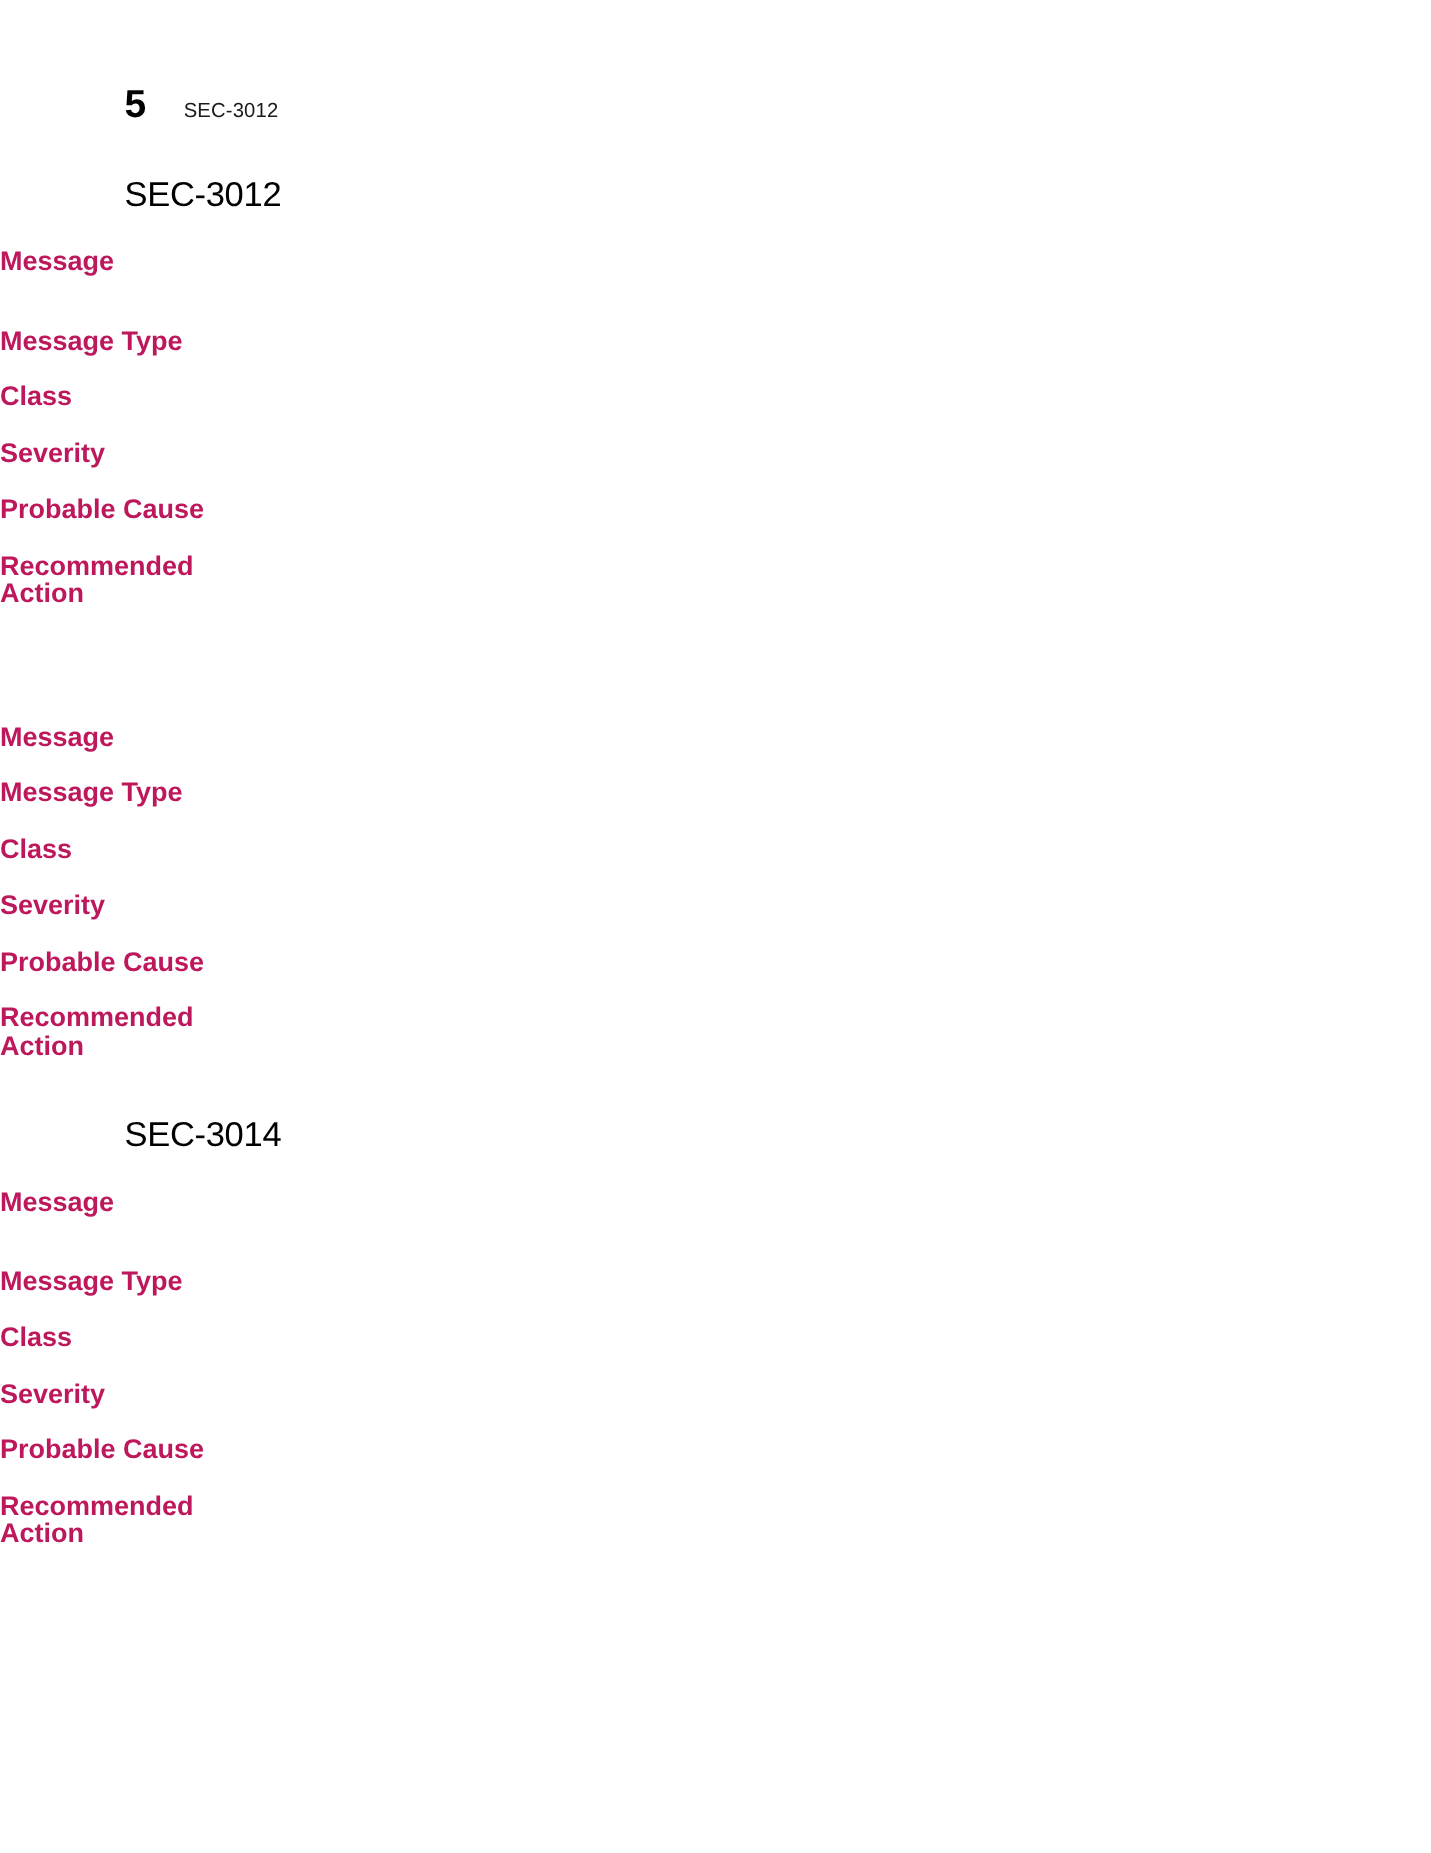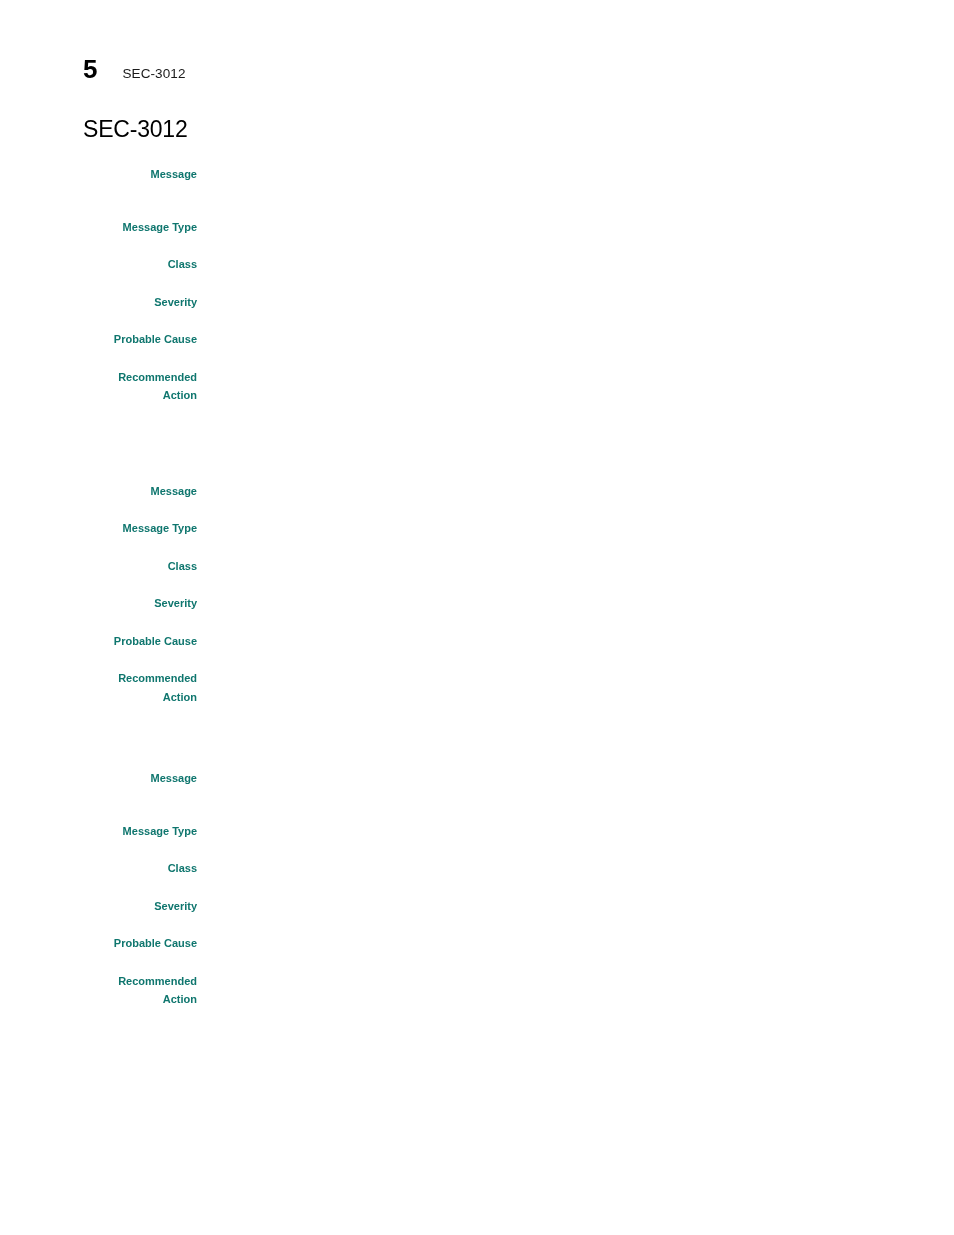--- a/index.html
+++ b/index.html
@@ -73,25 +73,24 @@
   }
 
   
   .field-row {
     display: flex;
     align-items: flex-start;
   }
   .field-label {
     width: 197px;
     flex: 0 0 197px;
-    text-align: right;
-    font-size: 11px;
+    font-size: 18px;
     font-weight: bold;
     line-height: 18.5px;
-    color: #0f766e;
+    color: #be185d;
     white-space: pre-line;
     letter-spacing: 0px;
   }
   .field-value {
     flex: 1 1 auto;
     padding-left: 14px;
     font-size: 13.5px;
     font-weight: normal;
     line-height: 18.5px;
     color: #000000;
@@ -212,20 +211,21 @@
 Action</div>
           <div class="field-value"></div>
         </div>
 
       </div>
     </div>
 
     <div class="gap-sec-b"></div>
 
     <div class="section">
+      <h2 class="section-heading">SEC-3014</h2>
 
       <div class="fields">
 
         <div class="field-row">
           <div class="field-label">Message</div>
           <div class="field-value"></div>
         </div>
 
         <div class="gap-md"></div>
 

